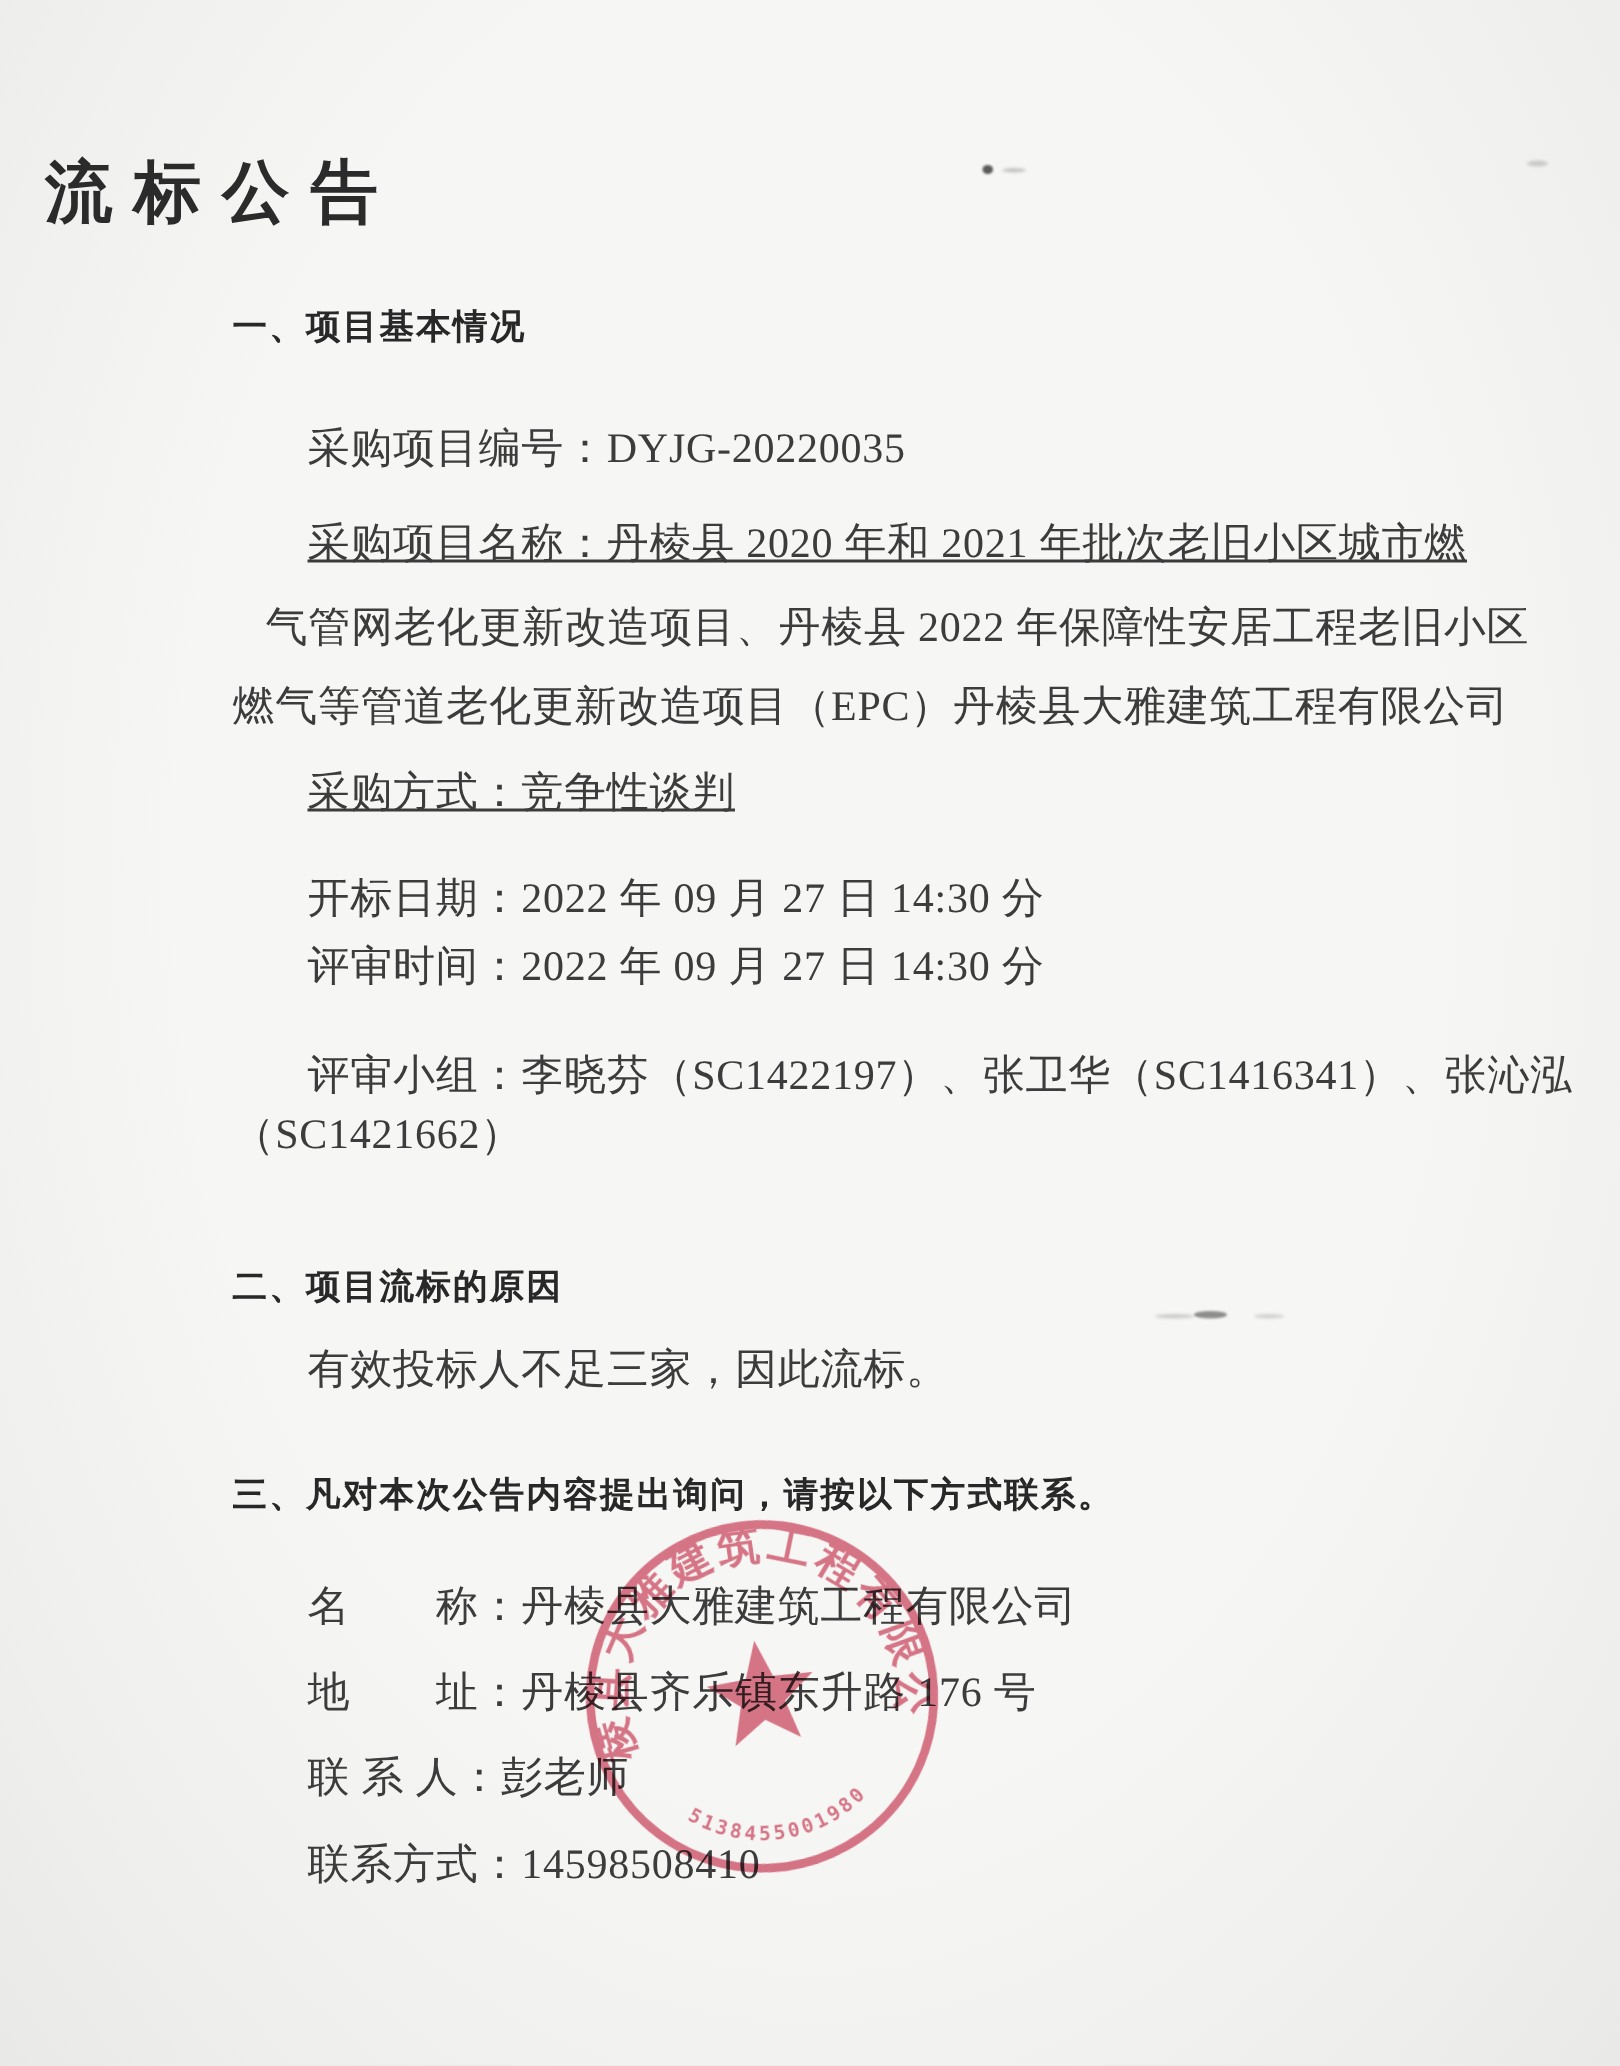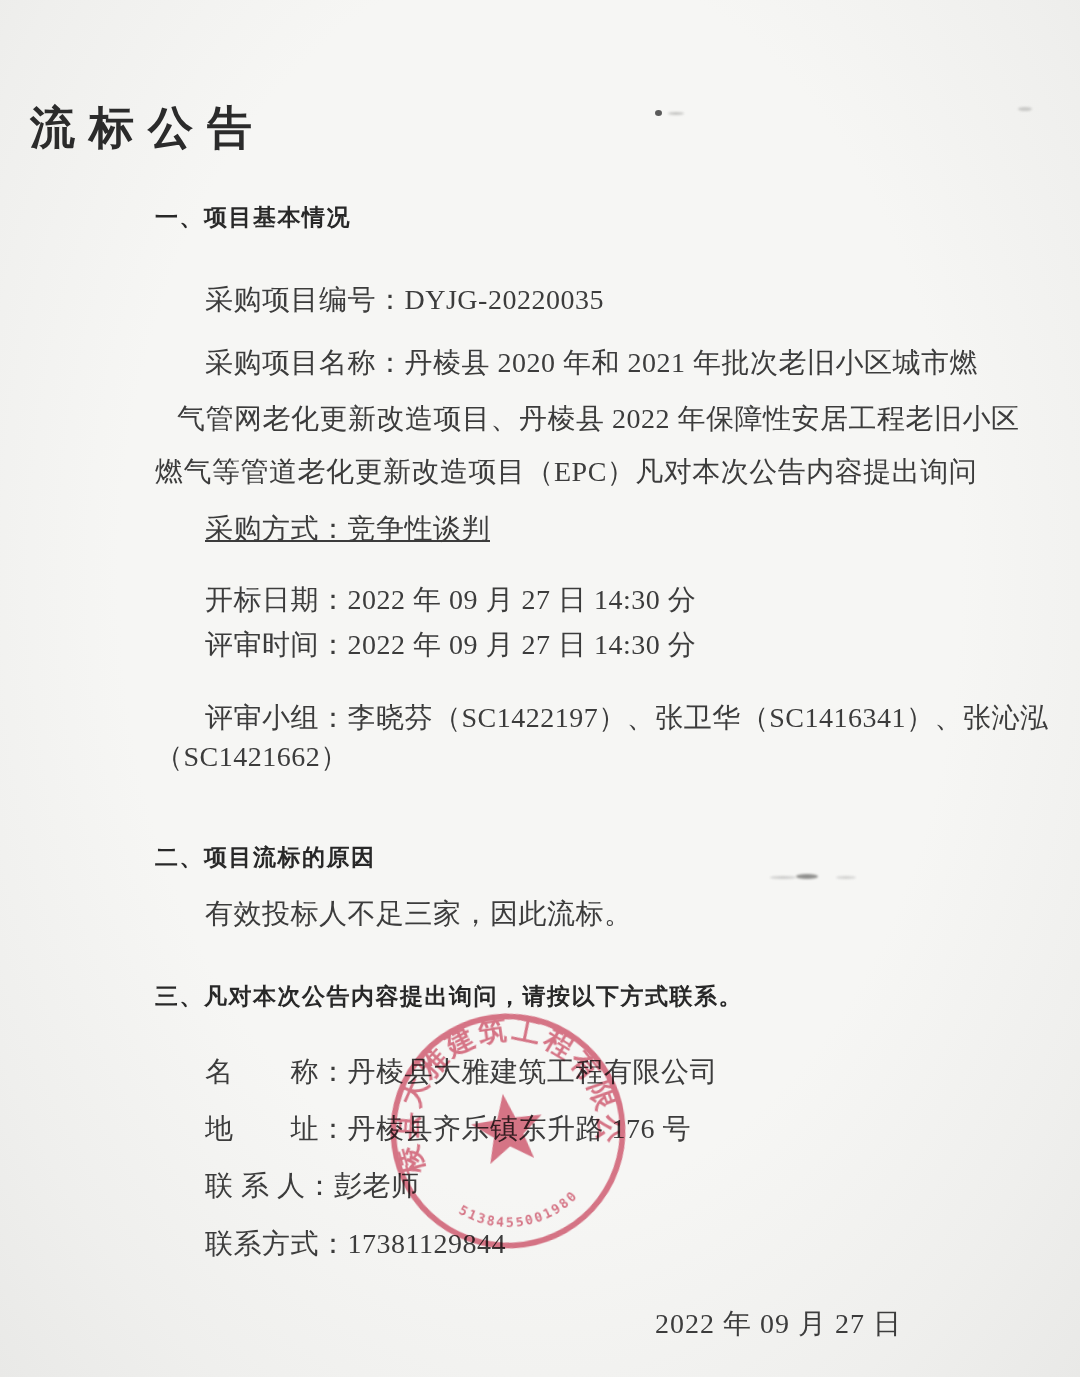--- a/index.html
+++ b/index.html
@@ -71,39 +71,38 @@
 
   <div class="smudge sm1"></div>
   <div class="smudge sm2"></div>
   <div class="smudge sm3"></div>
   <div class="smudge sm4"></div>
   <div class="smudge sm5"></div>
   <div class="smudge sm6"></div>
 
   <div class="line heading" style="top:200px;">一、项目基本情况</div>
   <div class="line indent" style="top:283px;">采购项目编号：DYJG-20220035</div>
-  <div class="line indent" style="top:346px;">采购项目名称：丹棱县 2020 年和 2021 年批次老旧小区城市燃</div>
+  <div class="line indent" style="top:346px;text-decoration:underline;">采购项目名称：丹棱县 2020 年和 2021 年批次老旧小区城市燃</div>
   <div class="line" style="top:402px;margin-left:22px;">气管网老化更新改造项目、丹棱县 2022 年保障性安居工程老旧小区</div>
-  <div class="line" style="top:455px;">燃气等管道老化更新改造项目（EPC）凡对本次公告内容提出询问</div>
+  <div class="line" style="top:455px;">燃气等管道老化更新改造项目（EPC）丹棱县大雅建筑工程有限公司</div>
   <div class="line indent" style="top:512px;text-decoration:underline;">采购方式：竞争性谈判</div>
   <div class="line indent" style="top:583px;">开标日期：2022 年 09 月 27 日 14:30 分</div>
   <div class="line indent" style="top:628px;">评审时间：2022 年 09 月 27 日 14:30 分</div>
   <div class="line indent" style="top:701px;">评审小组：李晓芬（SC1422197）、张卫华（SC1416341）、张沁泓</div>
   <div class="line" style="top:740px;">（SC1421662）</div>
 
   <div class="line heading" style="top:840px;">二、项目流标的原因</div>
   <div class="line indent" style="top:897px;">有效投标人不足三家，因此流标。</div>
 
   <div class="line heading" style="top:979px;">三、凡对本次公告内容提出询问，请按以下方式联系。</div>
   <div class="line indent" style="top:1055px;">名　　称：丹棱县大雅建筑工程有限公司</div>
   <div class="line indent" style="top:1112px;">地　　址：丹棱县齐乐镇东升路 176 号</div>
   <div class="line indent" style="top:1169px;">联 系 人：彭老师</div>
-  <div class="line indent" style="top:1227px;">联系方式：17381129844</div>
+  <div class="line indent" style="top:1227px;">联系方式：14598508410</div>
 
-  <div class="line date-line" style="top:1307px;">2022 年 09 月 27 日</div>
 
   <svg class="seal" viewBox="0 0 240 240" aria-hidden="true">
     <defs>
       <path id="arcTop" d="M 37.3 150.1 A 88 88 0 1 1 202.7 150.1" fill="none"></path>
       <path id="arcBottom" d="M 60.9 190.5 A 92 92 0 0 0 179.1 190.5" fill="none"></path>
     </defs>
     <circle cx="120" cy="120" r="110" fill="none" stroke="#d5566e" stroke-width="5.5"></circle>
     <polygon points="120,84 128.8,107.9 154.2,108.9 134.3,124.6 141.2,149.1 120,135 98.8,149.1 105.7,124.6 85.8,108.9 111.2,107.9" fill="#d5566e"></polygon>
     <text class="seal-arc">
       <textPath href="#arcTop" startOffset="50%" text-anchor="middle">丹棱县大雅建筑工程有限公司</textPath>

